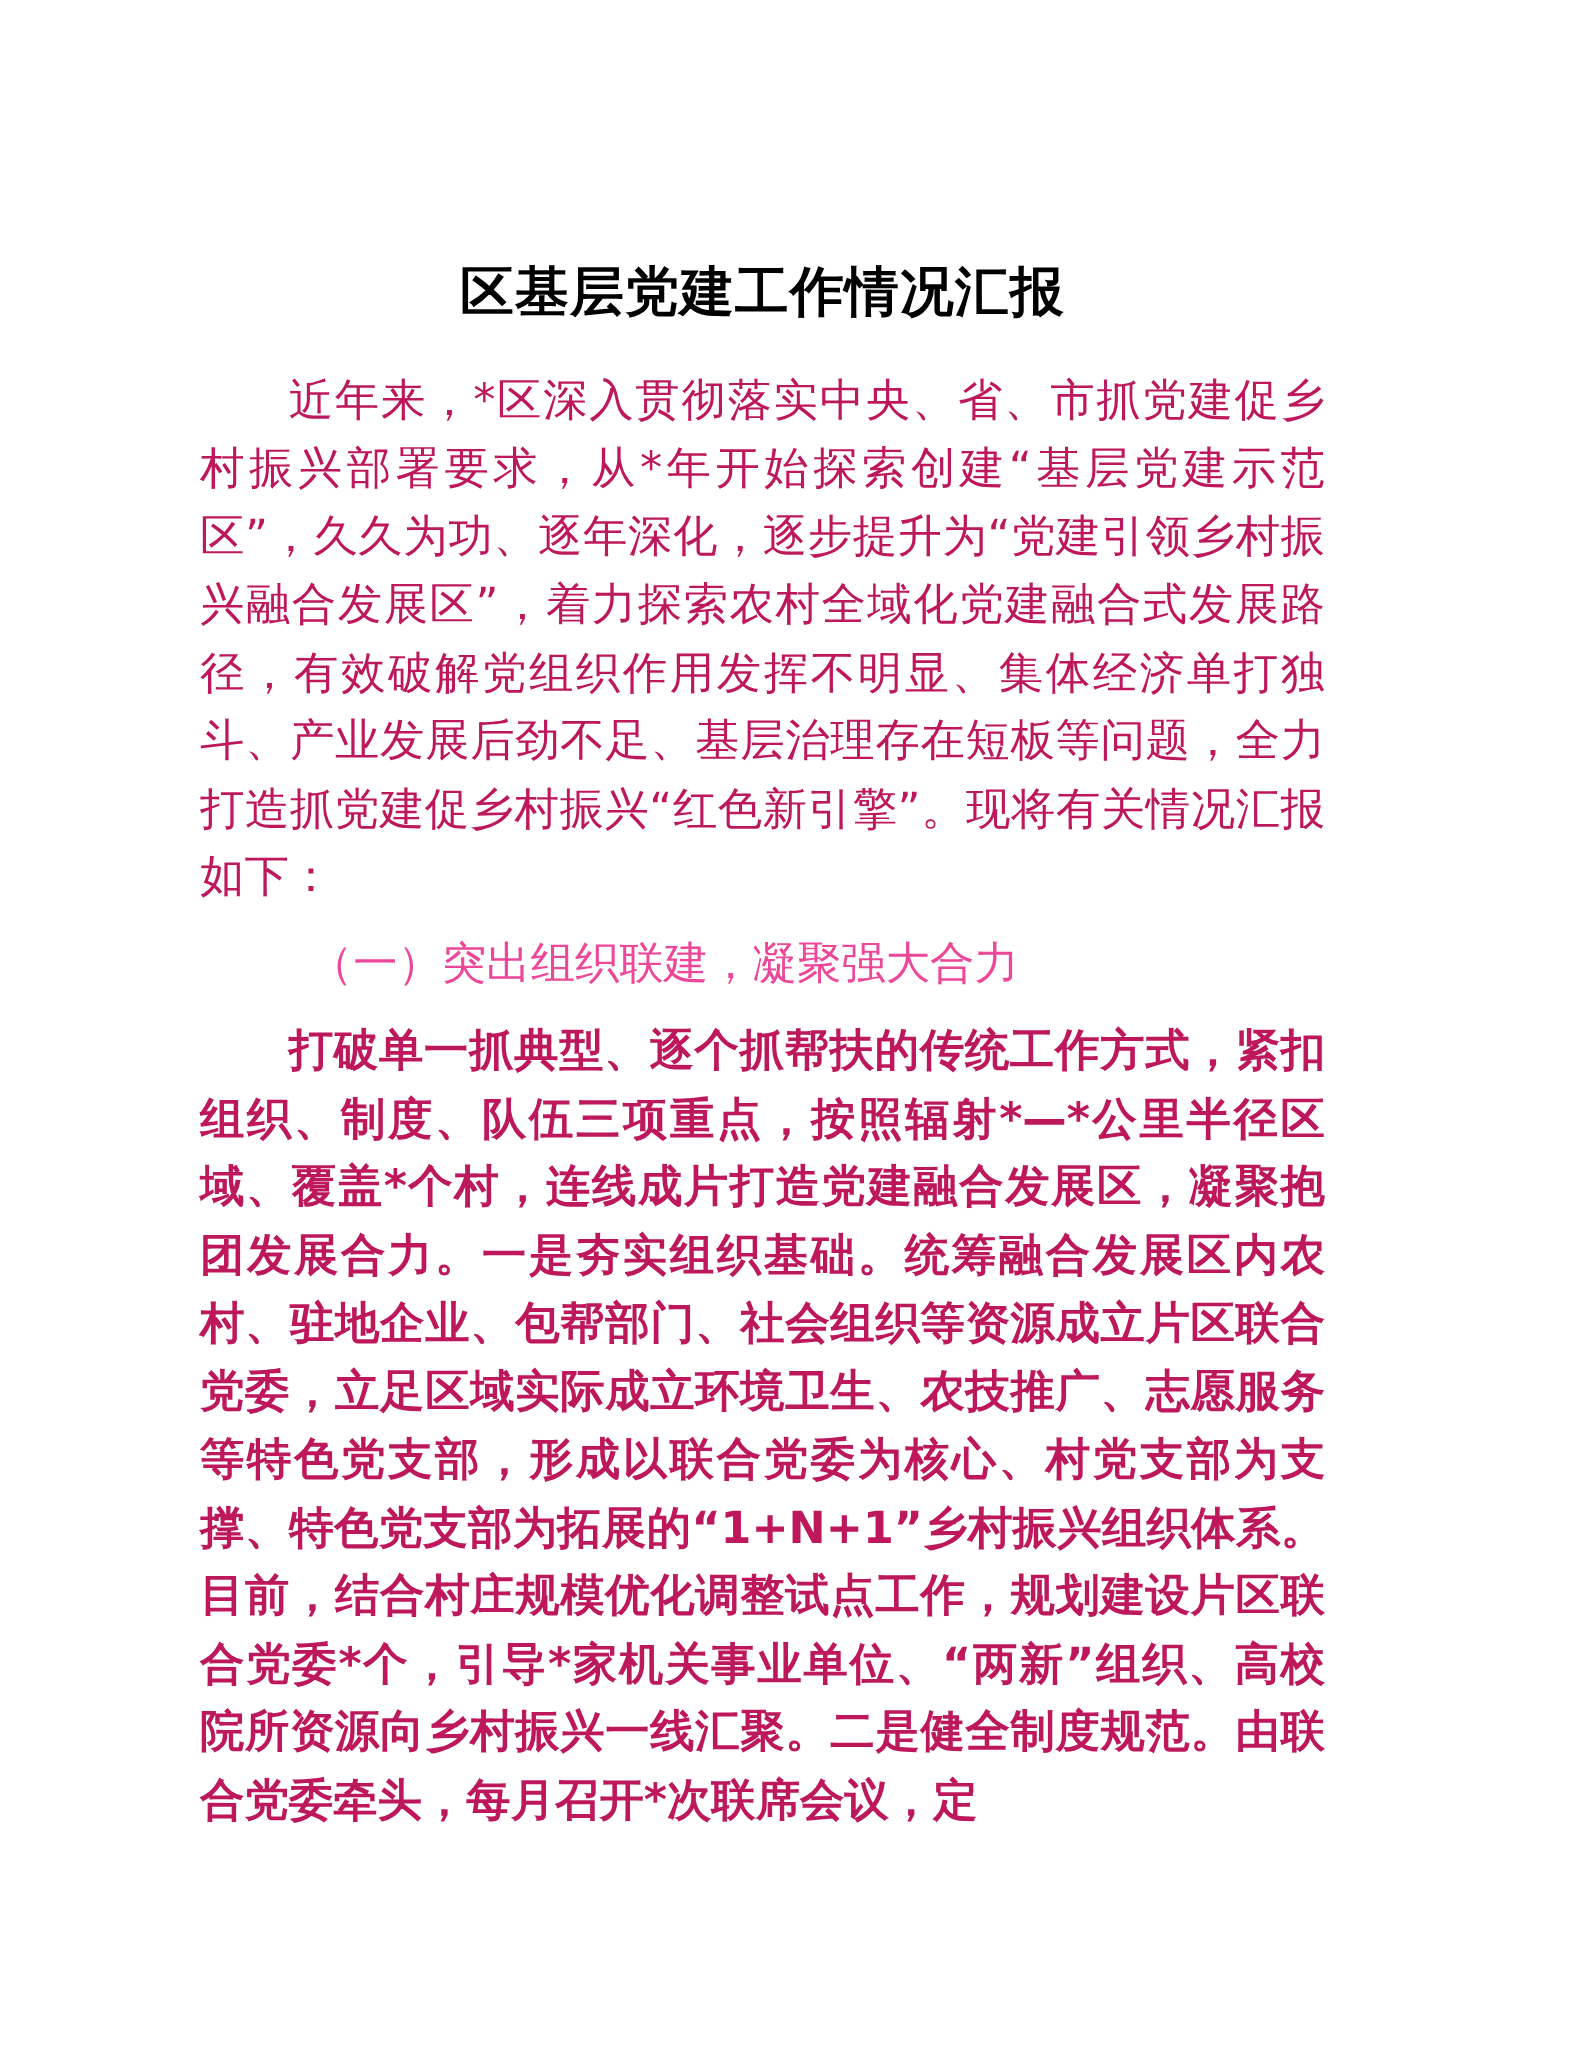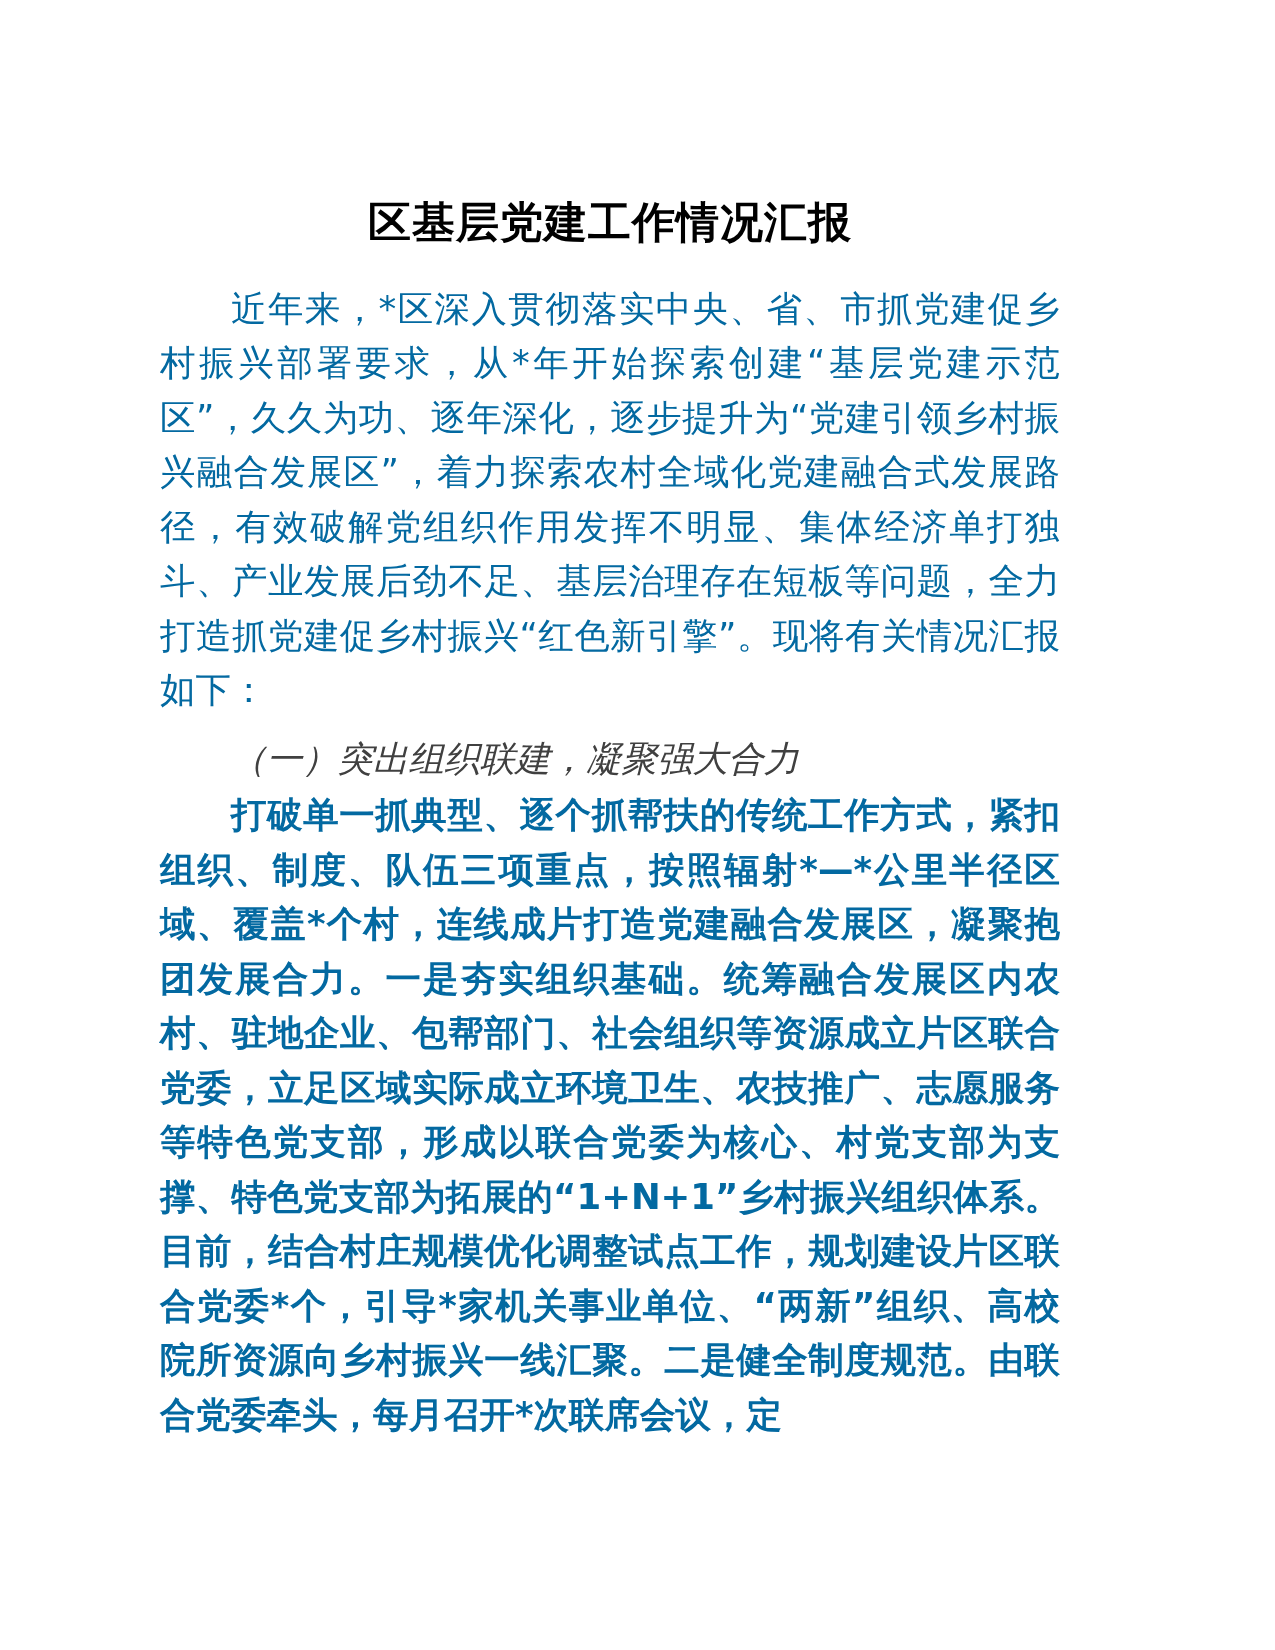--- a/index.html
+++ b/index.html
@@ -26,56 +26,55 @@
     left: 160px;
     top: 0;
     width: 900px;
   }
   .doc-title {
     text-align: center;
     font-size: 43px;
     font-weight: 700;
     letter-spacing: 1px;
     line-height: 1.25;
-    margin: 0;
+    margin: 12px;
     padding-top: 196px;
     color: #000000;
   }
   .para {
     font-size: 35.5px;
     line-height: 54.5px;
     text-align: justify;
     text-justify: inter-ideograph;
     text-align-last: left;
     margin: 0;
-    color: #0369a1;
+    color: #be185d;
     word-break: break-all;
   }
   .para.indent {
     text-indent: 2em;
   }
   .para-first {
     margin-top: 32px;
   }
   .heading-1 {
     font-size: 35.5px;
     line-height: 54.5px;
     text-indent: 2em;
     margin: 0;
     margin-top: 14px;
     color: #000000;
   }
   .heading-2 {
     font-size: 35.5px;
     line-height: 54.5px;
     text-indent: 2em;
-    margin: 0;
+    margin: 16px;
     margin-top: 14px;
-    color: #404040;
-    font-style: italic;
+    color: #ec4899;
   }
   .para-block {
     margin-top: 2px;
     font-weight: bold;
   }
 </style>
 </head>
 <body>
 
 <div class="page">

